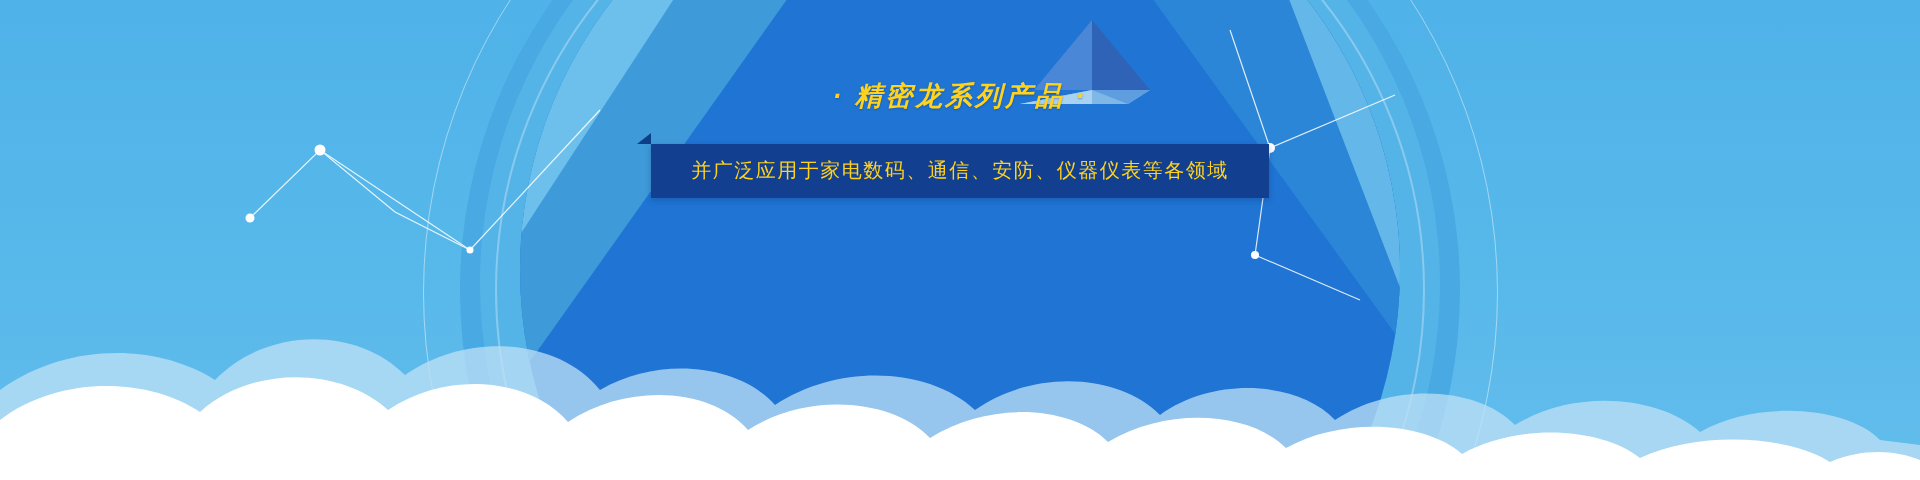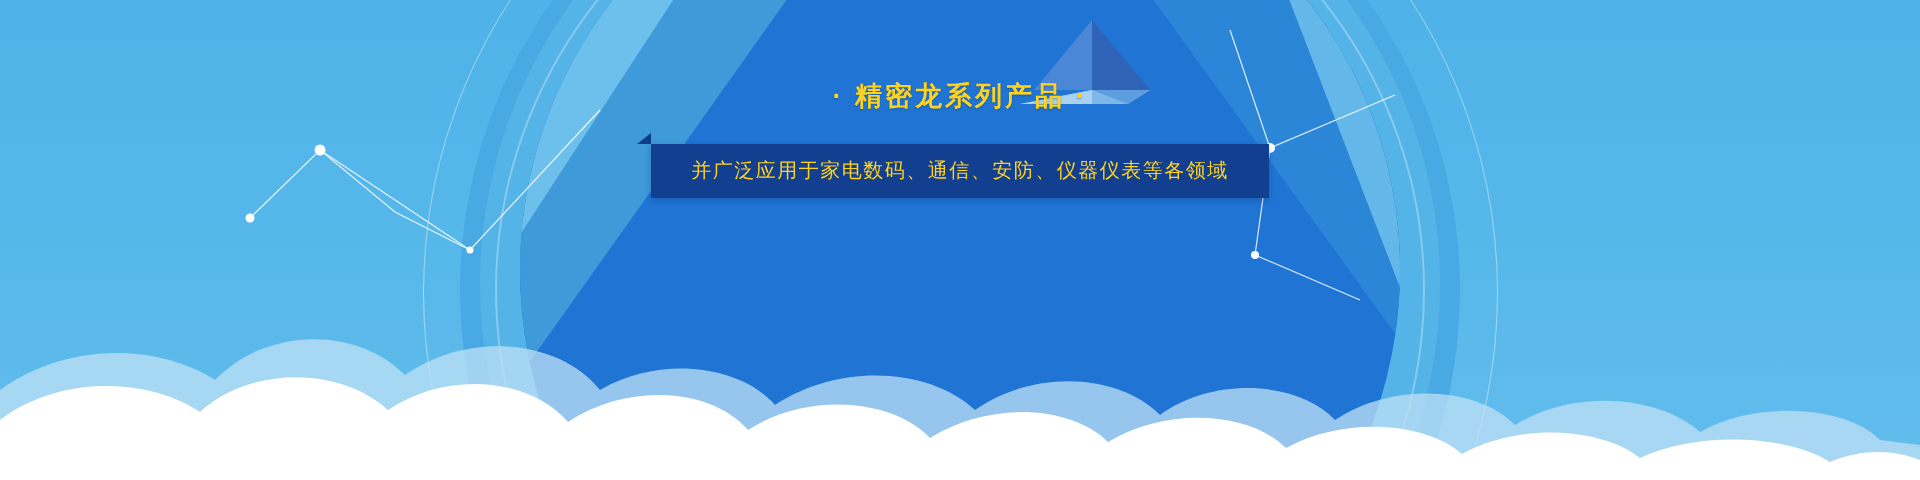--- a/index.html
+++ b/index.html
@@ -114,20 +114,21 @@
     display:flex;flex-direction:column;align-items:center;
   }
   .subtitle{
     margin-top:78px;
     color:#ffd21e;
     font-size:27px;
     font-weight:bold;
     letter-spacing:3px;
     white-space:nowrap;
     text-shadow:0 1px 2px rgba(10,50,110,.35);
+    font-style:italic;
   }
   .headline{
     margin-top:22px;
     font-size:53px;
     font-weight:bold;
     color:#ffffff;
     letter-spacing:1px;
     white-space:nowrap;
     -webkit-text-stroke:7px #114f9e;
     paint-order:stroke fill;

